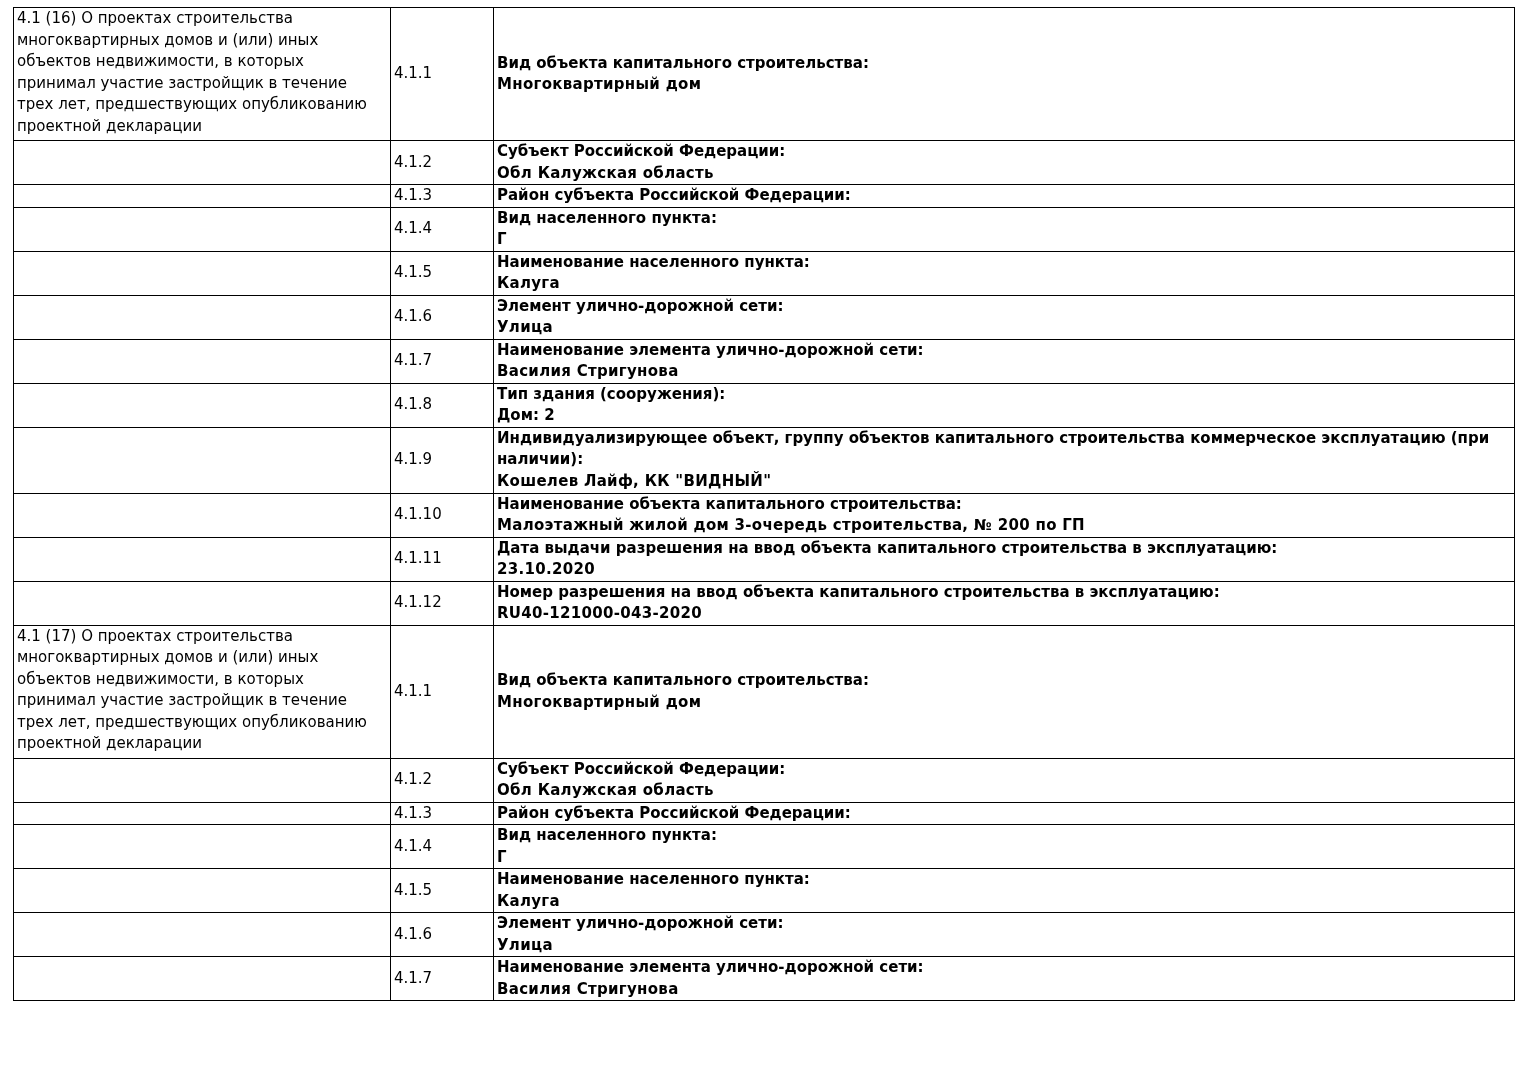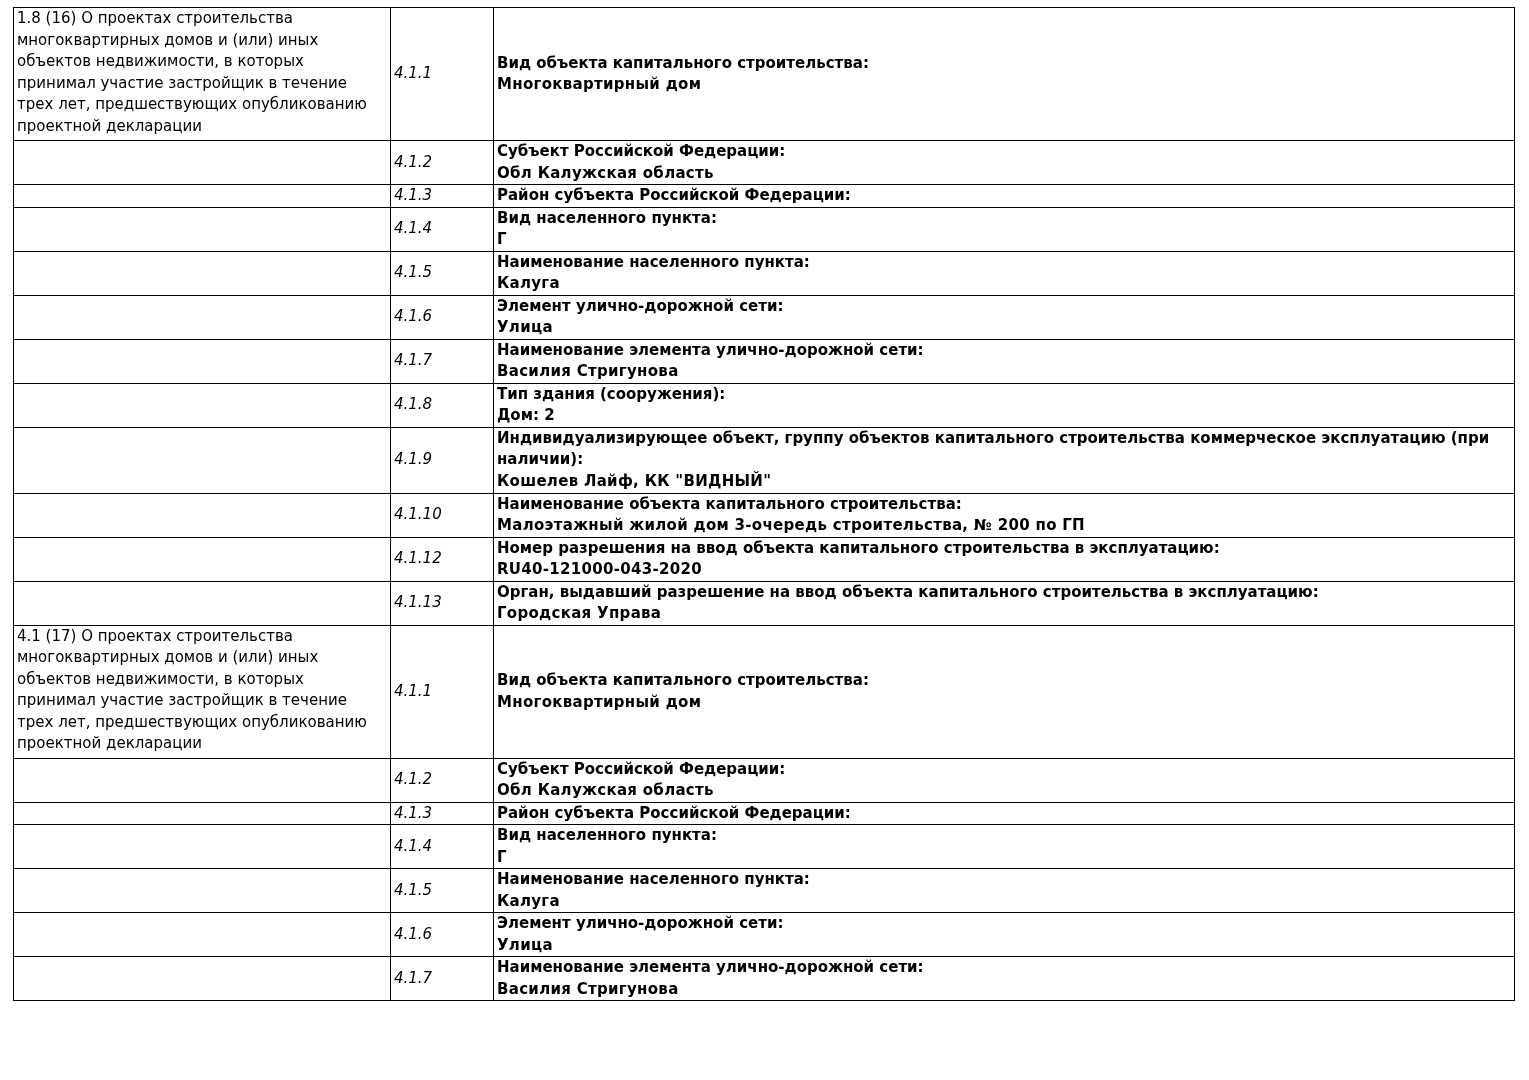--- a/index.html
+++ b/index.html
@@ -20,21 +20,21 @@
     table-layout: fixed;
   }
   td {
     border: 1px solid #000000;
     padding: 0 3px;
     vertical-align: middle;
     line-height: 21.5px;
     word-wrap: break-word;
   }
   td.desc { vertical-align: top; }
-  td.num  { vertical-align: middle; font-style: italic; }
+  td.num  { vertical-align: middle; }
   .label { font-weight: bold; }
   .value { font-weight: bold; letter-spacing: 0.3px; }
   .value .prefix { font-weight: bold; letter-spacing: normal; }
   tr.tall td { height: 133px; }
   tr.h1 td { height: 22px; margin-top: 26px; }
   tr.h2 td { height: 44px; }
   tr.h3 td { height: 66px; }
 </style>
 </head>
 <body>
@@ -42,21 +42,21 @@
 <div class="page">
 <table class="decl">
 <colgroup>
   <col style="width:377px">
   <col style="width:103px">
   <col>
 </colgroup>
 <tbody>
 
   <tr class="tall">
-    <td class="desc">1.8 (16) О проектах строительства многоквартирных домов и (или) иных объектов недвижимости, в которых принимал участие застройщик в течение трех лет, предшествующих опубликованию проектной декларации</td>
+    <td class="desc">4.1 (16) О проектах строительства многоквартирных домов и (или) иных объектов недвижимости, в которых принимал участие застройщик в течение трех лет, предшествующих опубликованию проектной декларации</td>
     <td class="num">4.1.1</td>
     <td>
       <div class="label">Вид объекта капитального строительства:</div>
       <div class="value">Многоквартирный дом</div>
     </td>
   </tr>
 
   <tr class="h2">
     <td class="desc"></td>
     <td class="num">4.1.2</td>
@@ -130,38 +130,38 @@
 
   <tr class="h2">
     <td class="desc"></td>
     <td class="num">4.1.10</td>
     <td>
       <div class="label">Наименование объекта капитального строительства:</div>
       <div class="value">Малоэтажный жилой дом 3-очередь строительства, № 200 по ГП</div>
     </td>
   </tr>
 
+  <tr class="h2">
+    <td class="desc"></td>
+    <td class="num">4.1.11</td>
+    <td>
+      <div class="label">Дата выдачи разрешения на ввод объекта капитального строительства в эксплуатацию:</div>
+      <div class="value">23.10.2020</div>
+    </td>
+  </tr>
 
   <tr class="h2">
     <td class="desc"></td>
     <td class="num">4.1.12</td>
     <td>
       <div class="label">Номер разрешения на ввод объекта капитального строительства в эксплуатацию:</div>
       <div class="value">RU40-121000-043-2020</div>
     </td>
   </tr>
 
-  <tr class="h2">
-    <td class="desc"></td>
-    <td class="num">4.1.13</td>
-    <td>
-      <div class="label">Орган, выдавший разрешение на ввод объекта капитального строительства в эксплуатацию:</div>
-      <div class="value">Городская Управа</div>
-    </td>
-  </tr>
 
   <tr class="tall">
     <td class="desc">4.1 (17) О проектах строительства многоквартирных домов и (или) иных объектов недвижимости, в которых принимал участие застройщик в течение трех лет, предшествующих опубликованию проектной декларации</td>
     <td class="num">4.1.1</td>
     <td>
       <div class="label">Вид объекта капитального строительства:</div>
       <div class="value">Многоквартирный дом</div>
     </td>
   </tr>
 

